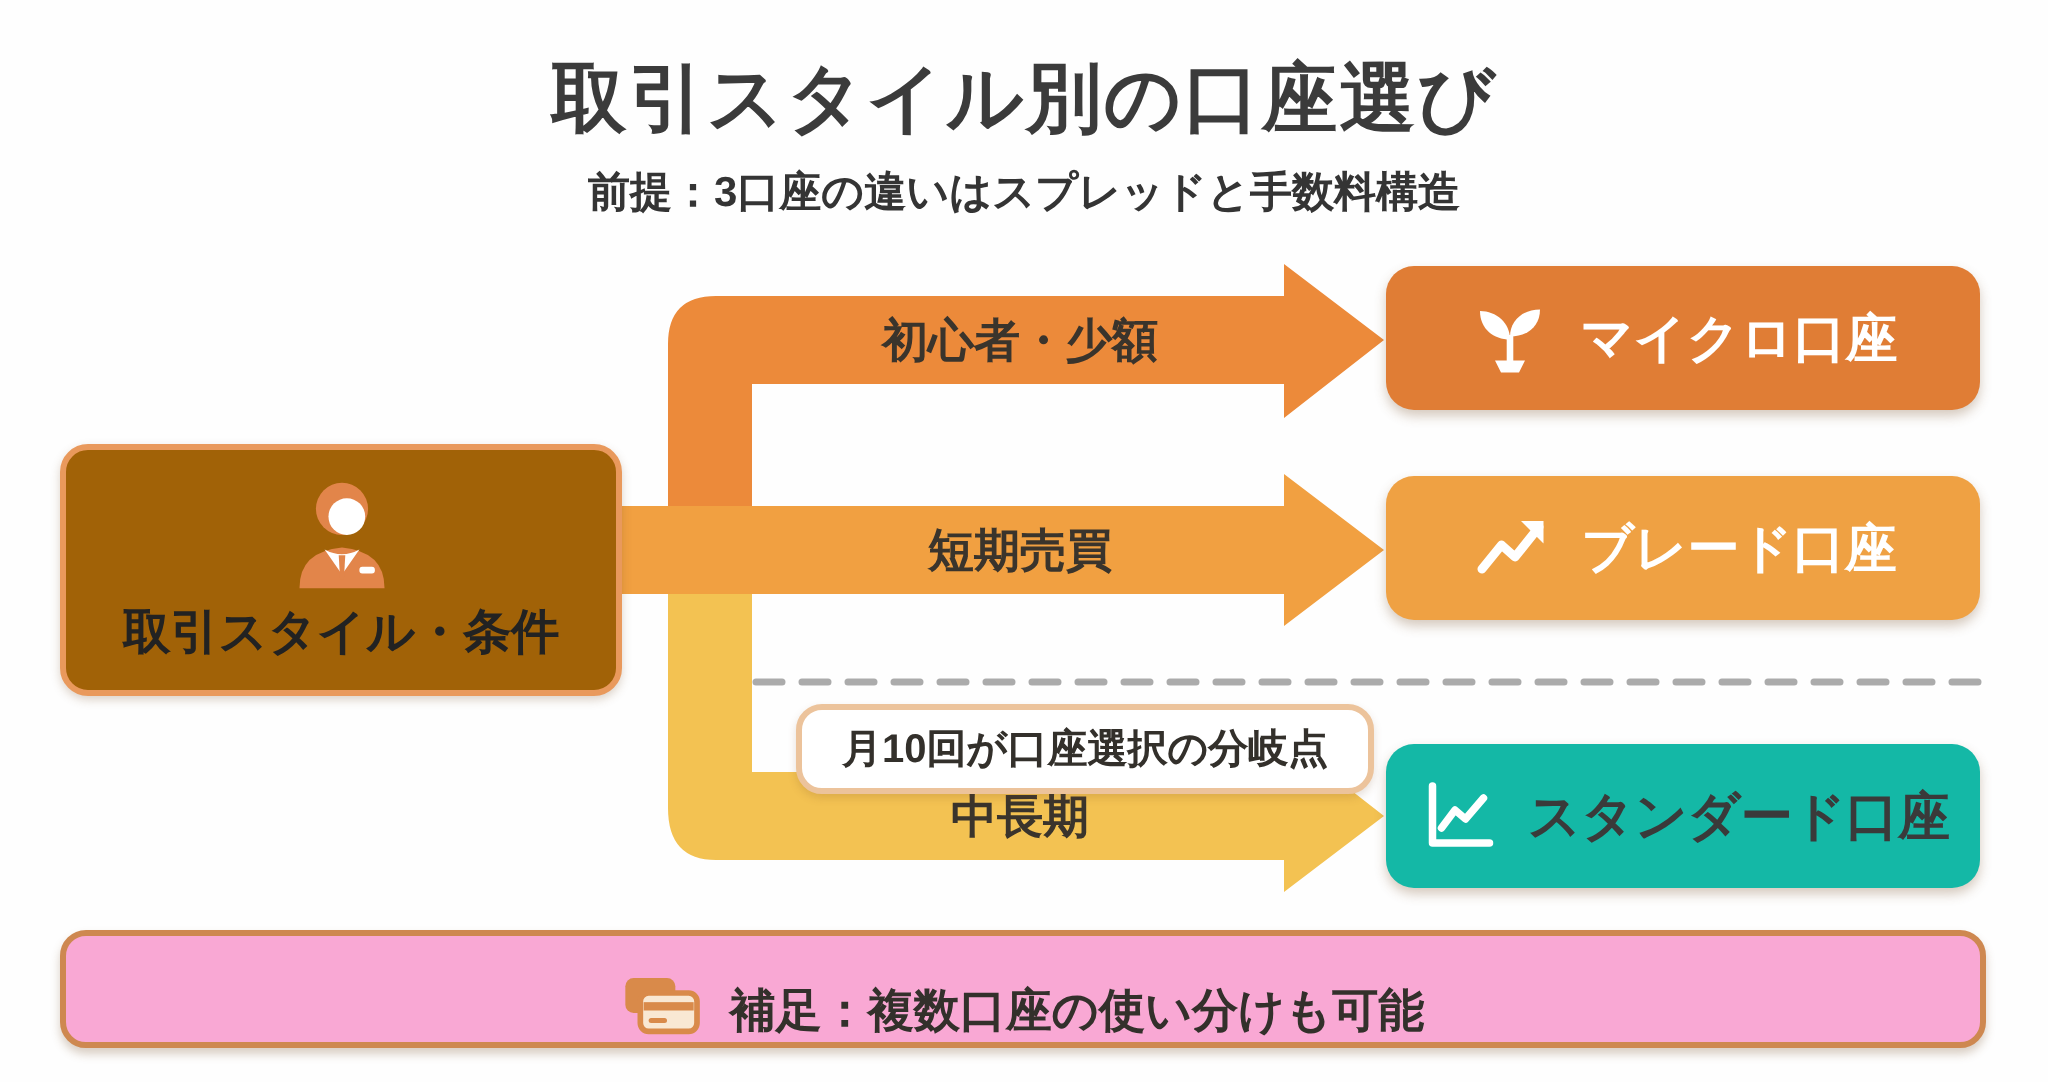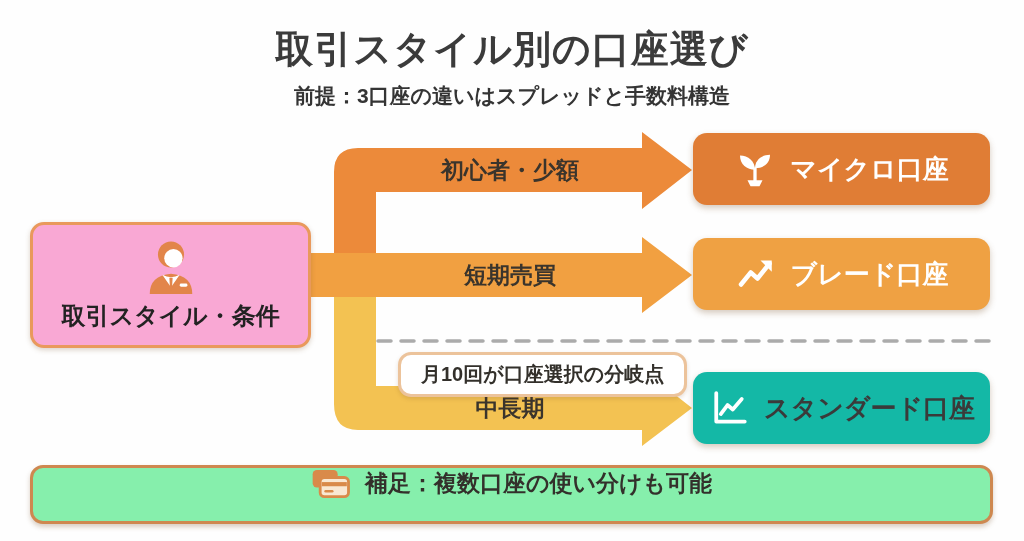--- a/index.html
+++ b/index.html
@@ -39,21 +39,21 @@
     left: 375px; width: 270px; height: 44px;
     display: flex; align-items: center; justify-content: center;
     font-size: 23px;
     font-weight: 800;
     color: #3a342c;
     z-index: 3;
   }
   .source-box {
     position: absolute;
     left: 30px; top: 222px; width: 281px; height: 126px;
-    background: #f9a8d4;
+    background: #a16207;
     border: 3px solid #e9995c;
     border-radius: 14px;
     box-shadow: 0 2px 5px rgba(120,80,40,0.25);
     display: flex; flex-direction: column; align-items: center; justify-content: center;
     gap: 4px;
     z-index: 2;
   }
   .source-box .label {
     font-size: 24px;
     font-weight: 800;
@@ -88,25 +88,25 @@
     font-size: 20px;
     font-weight: 800;
     color: #33302b;
     white-space: nowrap;
     z-index: 3;
     margin-top: 32px;
   }
   .footer-bar {
     position: absolute;
     left: 30px; top: 465px; width: 963px; height: 59px;
-    background: #86efac;
+    background: #f9a8d4;
     border: 3px solid #ce8850;
     border-radius: 13px;
     box-shadow: 0 3px 5px rgba(120,80,40,0.28);
-    display: flex; align-items: flex-start; justify-content: center;
+    display: flex; align-items: flex-end; justify-content: center;
     gap: 14px;
     z-index: 2;
   }
   .footer-bar .label {
     font-size: 23px;
     font-weight: 800;
     color: #33302b;
   }
   .icon { display: inline-flex; align-items: center; justify-content: center; }
 </style>

